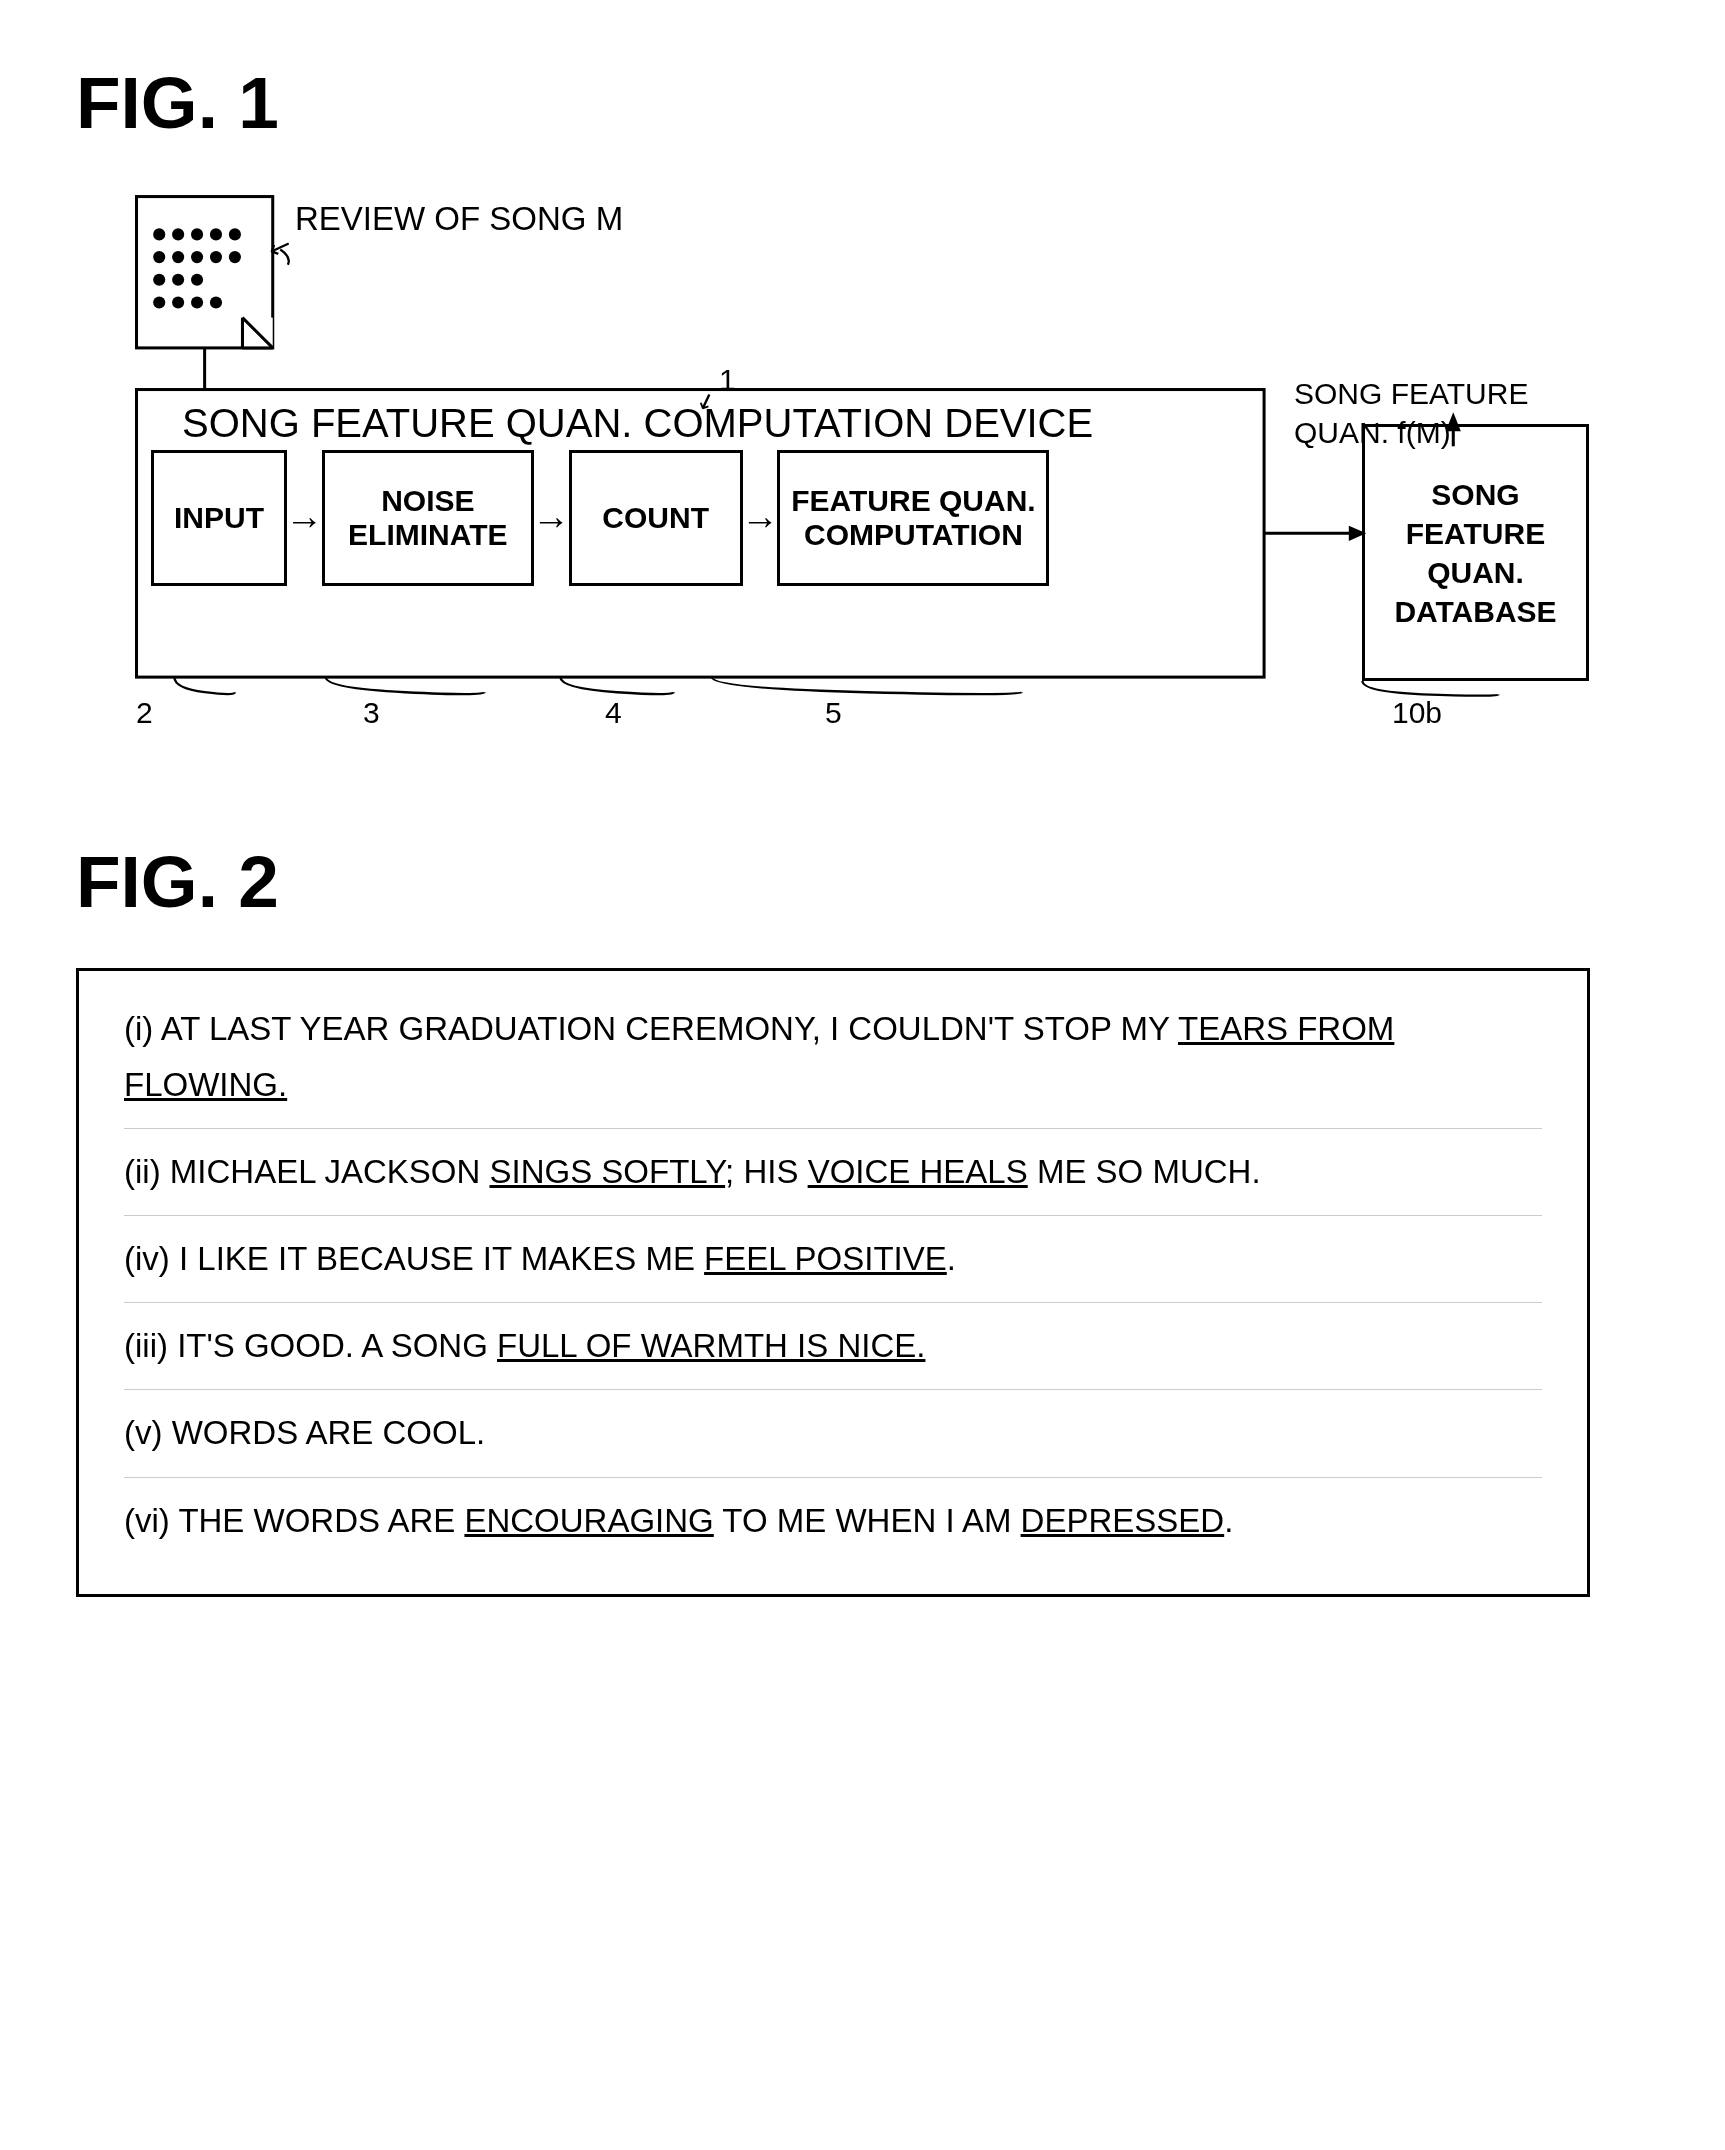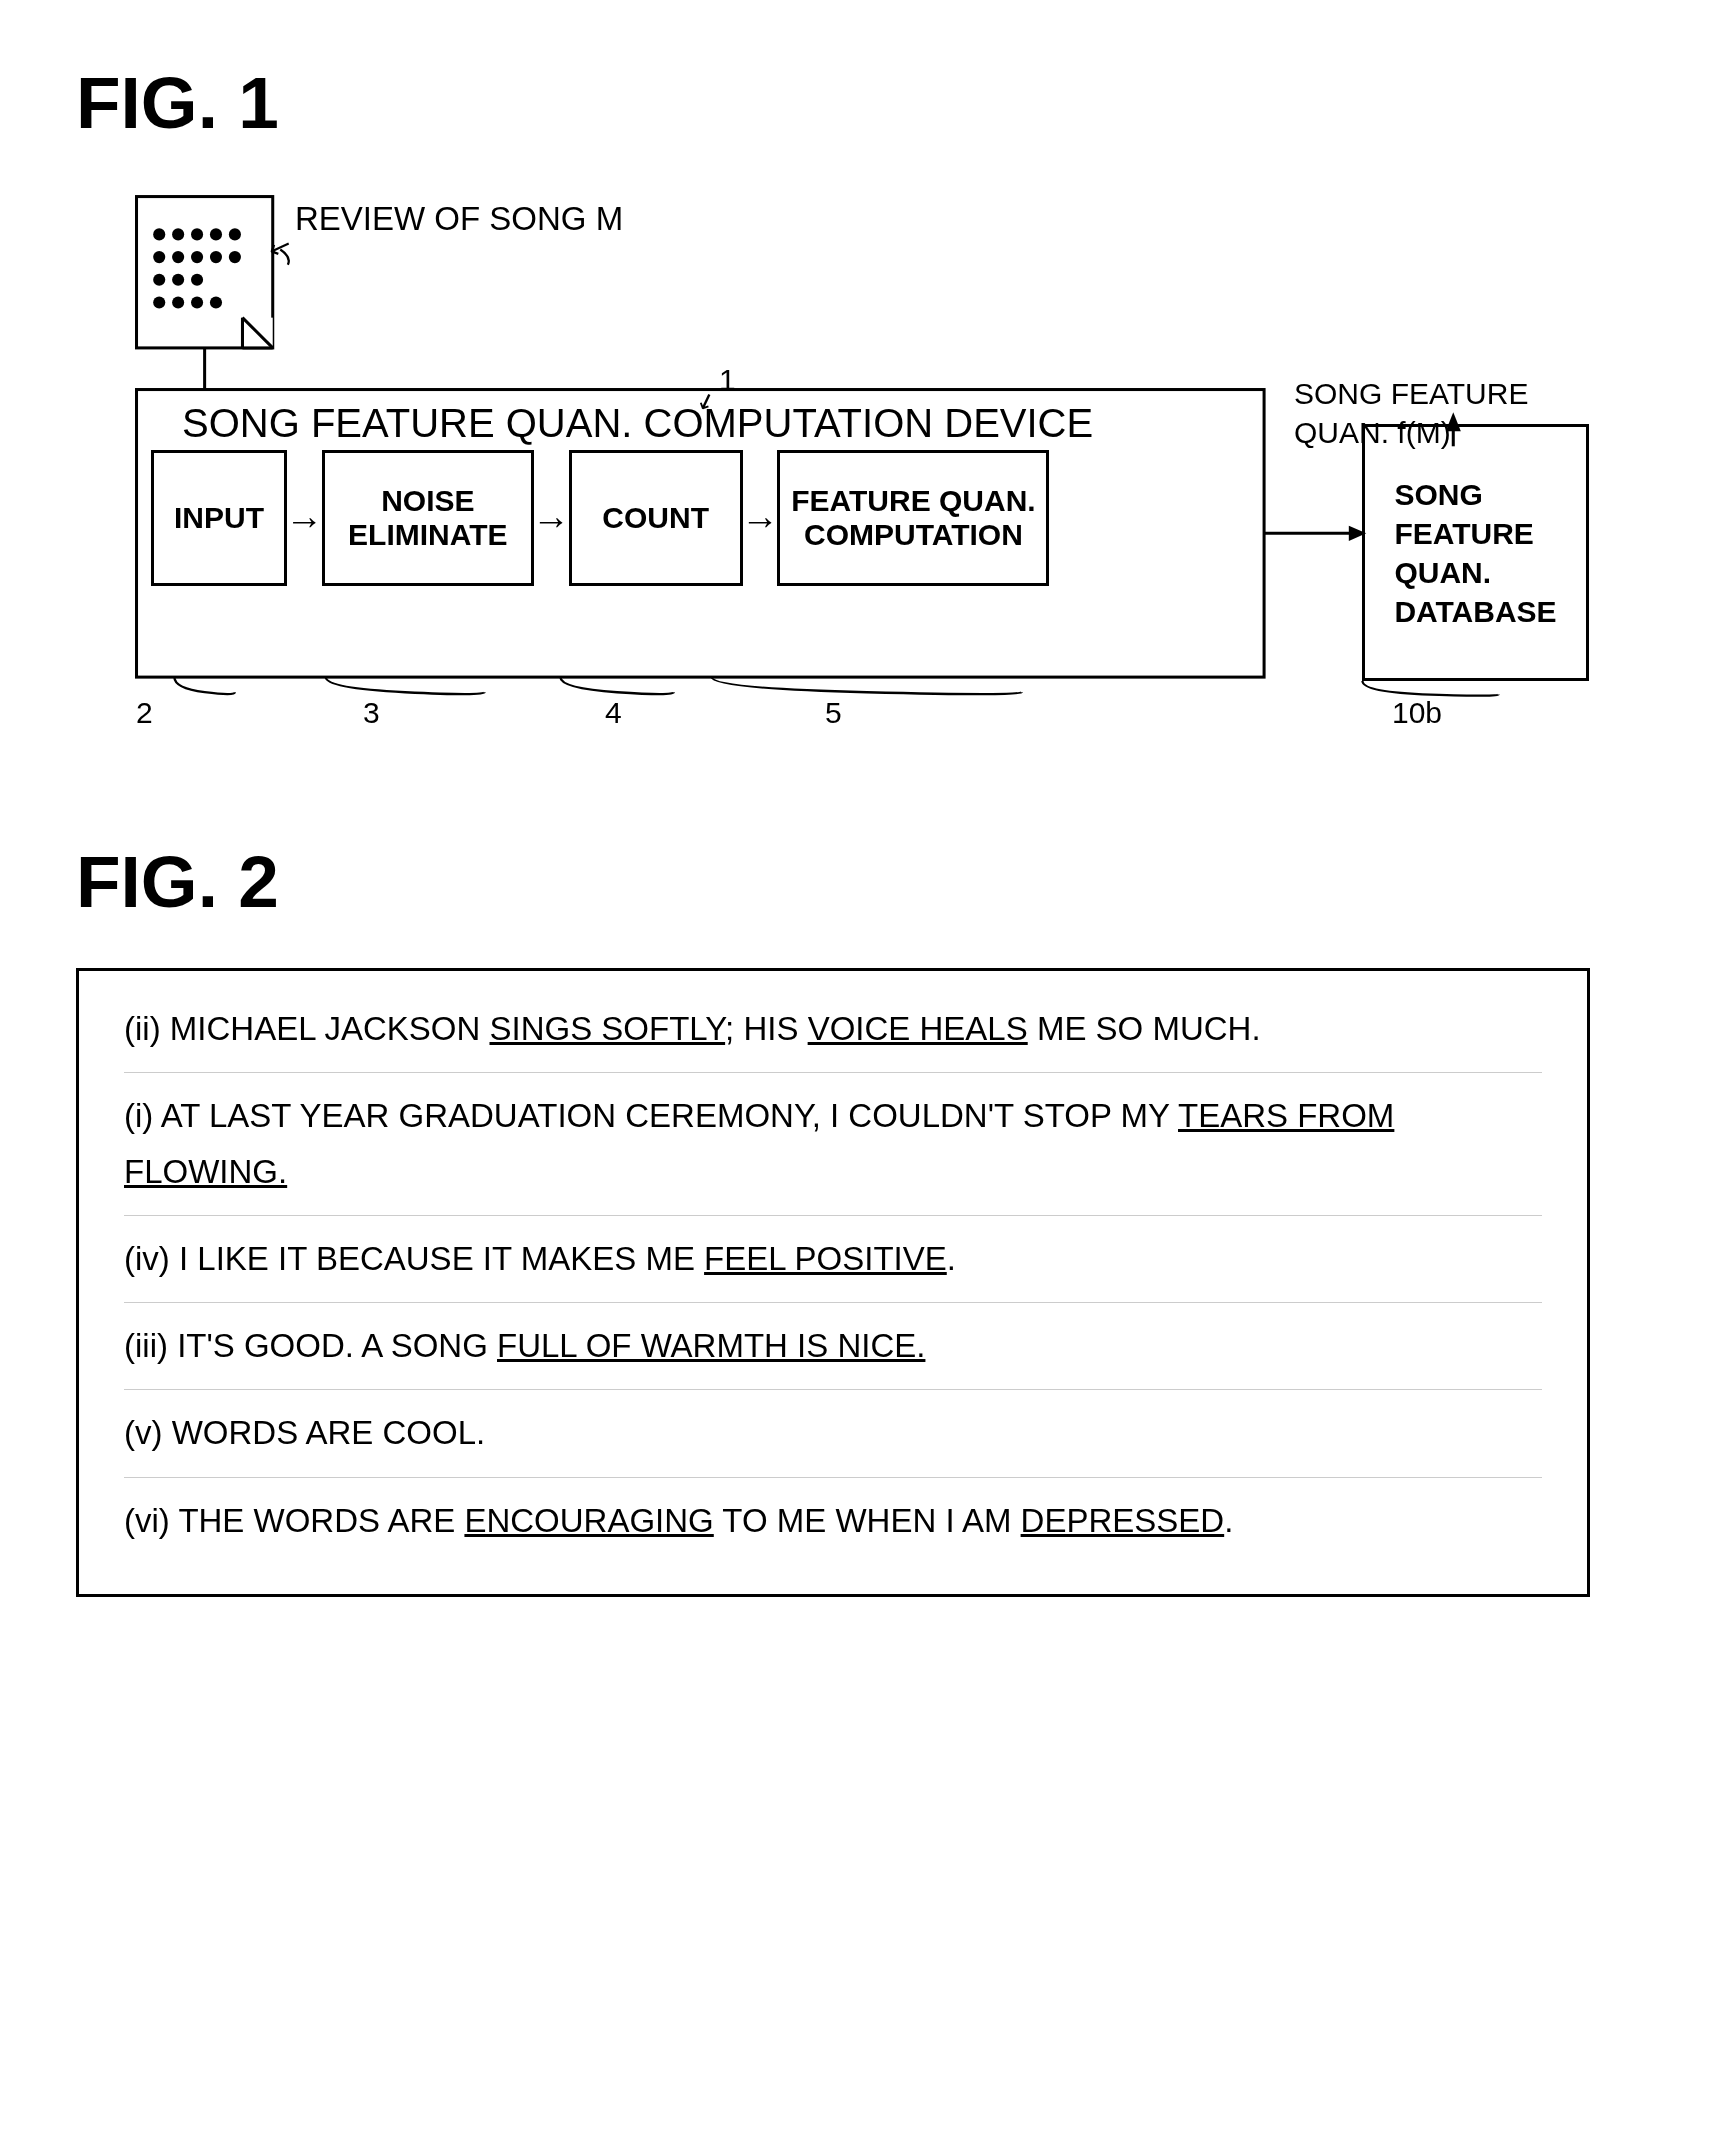--- a/index.html
+++ b/index.html
@@ -72,20 +72,21 @@
     .database-box {
       position: absolute;
       left: 1256px;
       top: 235px;
       width: 227px;
       height: 257px;
       border: 3px solid #000;
       display: flex;
       align-items: center;
       justify-content: center;
+      text-align: center;
       font-size: 30px;
       font-family: Arial, sans-serif;
       font-weight: bold;
       line-height: 1.3;
     }
 
     
     .fig2-section {
       margin-top: 45px;
     }
@@ -253,25 +254,25 @@
   </div>
 </div>
 
 <div class="fig2-section">
   <div class="fig-title">FIG. 2</div>
 
 
   <div class="review-text-box">
 
     <div class="review-line">
+      <span>(i) AT LAST YEAR GRADUATION CEREMONY, I COULDN'T STOP MY </span><span class="underline">TEARS FROM<br>FLOWING.</span>
+    </div>
+
+    <div class="review-line">
       <span>(ii) MICHAEL JACKSON </span><span class="underline">SINGS SOFTLY</span><span>; HIS </span><span class="underline">VOICE HEALS</span><span> ME SO MUCH.</span>
-    </div>
-
-    <div class="review-line">
-      <span>(i) AT LAST YEAR GRADUATION CEREMONY, I COULDN'T STOP MY </span><span class="underline">TEARS FROM<br>FLOWING.</span>
     </div>
 
     <div class="review-line">
       <span>(iv) I LIKE IT BECAUSE IT MAKES ME </span><span class="underline">FEEL POSITIVE</span><span>.</span>
     </div>
 
     <div class="review-line">
       <span>(iii) IT'S GOOD. A SONG </span><span class="underline">FULL OF WARMTH IS NICE.</span>
     </div>
 

